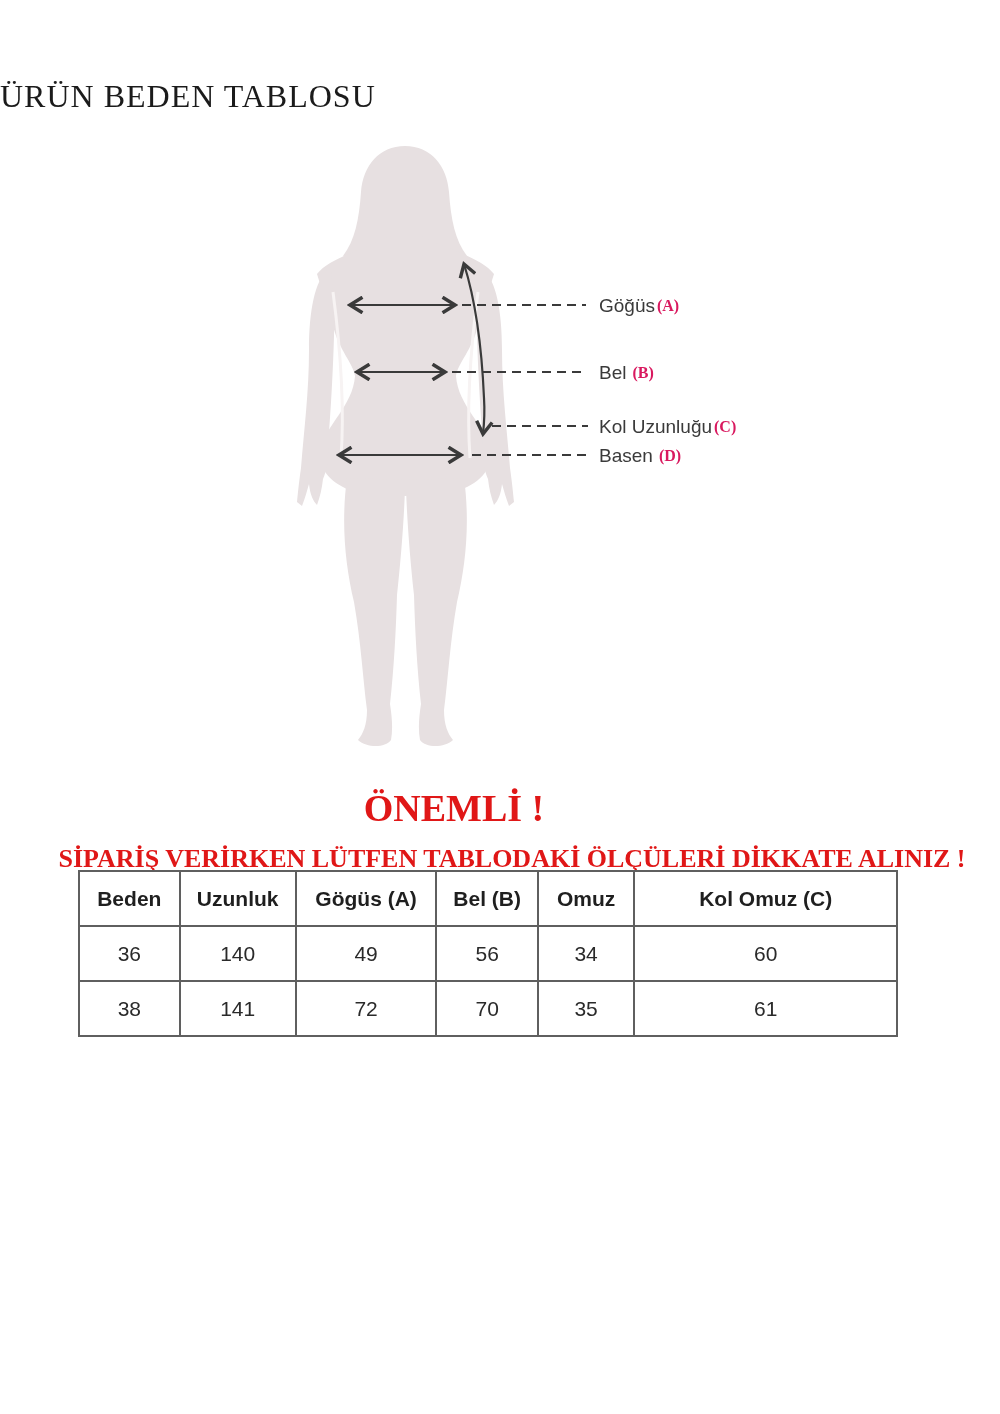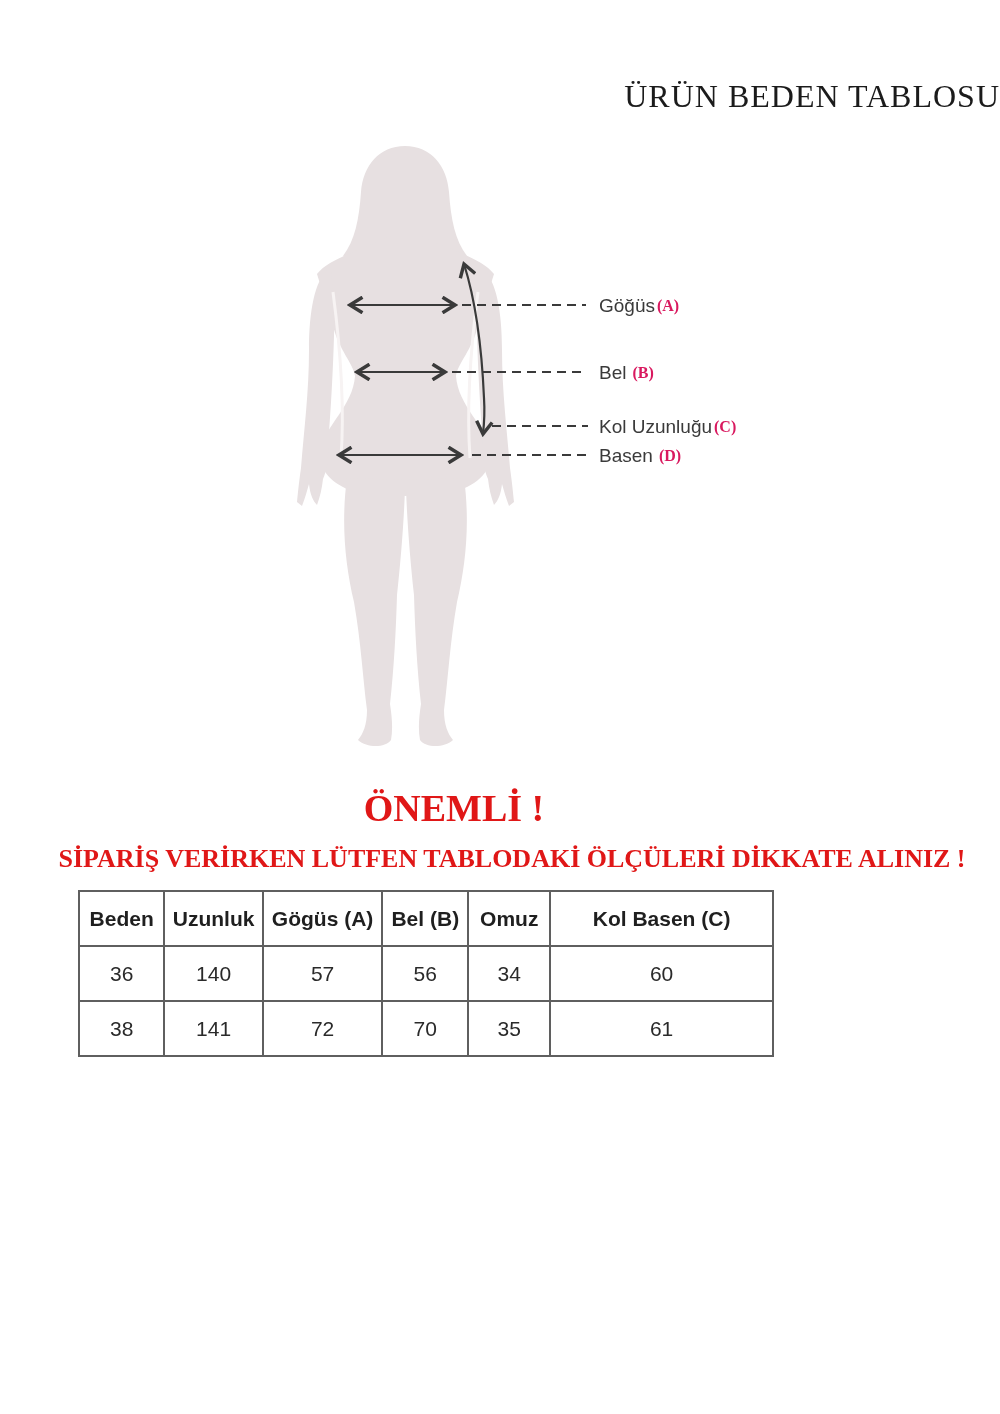--- a/index.html
+++ b/index.html
@@ -1,27 +1,27 @@
 <!DOCTYPE html>
 <html><head>
 <meta charset="utf-8">
 <style>
   html,body{margin:0;padding:0;background:#ffffff;}
   .page{position:relative;width:1000px;height:1414px;background:#ffffff;overflow:hidden;
         font-family:"Liberation Sans",sans-serif;}
-  .title{position:absolute;top:78px;left:0;width:1000px;text-align:right;
+  .title{position:absolute;top:78px;left:0;width:1000px;text-align:left;
          font-family:"Liberation Serif",serif;font-size:32px;font-weight:400;
          color:#1b1b1b;letter-spacing:1px;}
   .diagram-svg{position:absolute;top:0;left:0;}
   .warn-head{position:absolute;top:786px;left:0;width:908px;text-align:center;
              font-family:"Liberation Serif",serif;font-size:38px;font-weight:700;}
   .warn-msg{position:absolute;top:844px;left:12px;width:1000px;text-align:center;
             font-family:"Liberation Serif",serif;font-size:26px;font-weight:700;
             letter-spacing:0px;}
-  .size-table{position:absolute;top:890px;left:78px;width:696px;border-collapse:collapse;
+  .size-table{position:absolute;top:870px;left:78px;width:820px;border-collapse:collapse;
               table-layout:fixed;}
   .size-table th,.size-table td{border:2px solid #5f5f5f;height:53px;text-align:center;
               vertical-align:middle;color:#1f1f1f;font-size:21px;padding:0;}
   .size-table th{font-weight:700;}
   .size-table td{font-weight:400;color:#2a2a2a;border-radius:14px;}
   .svg-label{font-family:"Liberation Sans",sans-serif;font-size:19px;fill:#3a3a3a;}
   .svg-code{font-family:"Liberation Serif",serif;font-size:16px;font-weight:700;}
 </style>
 </head>
 <body>
@@ -144,28 +144,28 @@
         <col style="width:11.8%">
         <col style="width:32.1%">
     </colgroup>
     <thead>
       <tr>
         <th>Beden</th>
         <th>Uzunluk</th>
         <th>Gögüs (A)</th>
         <th>Bel (B)</th>
         <th>Omuz</th>
-        <th>Kol Basen (C)</th>
+        <th>Kol Omuz (C)</th>
       </tr>
     </thead>
     <tbody>
       <tr>
         <td>36</td>
         <td>140</td>
-        <td>57</td>
+        <td>49</td>
         <td>56</td>
         <td>34</td>
         <td>60</td>
       </tr>
       <tr>
         <td>38</td>
         <td>141</td>
         <td>72</td>
         <td>70</td>
         <td>35</td>

